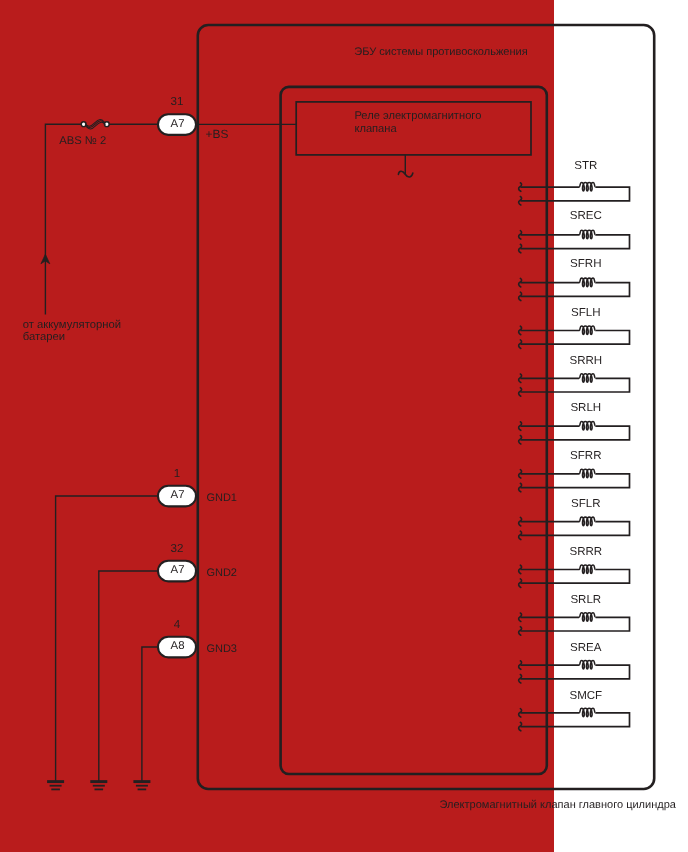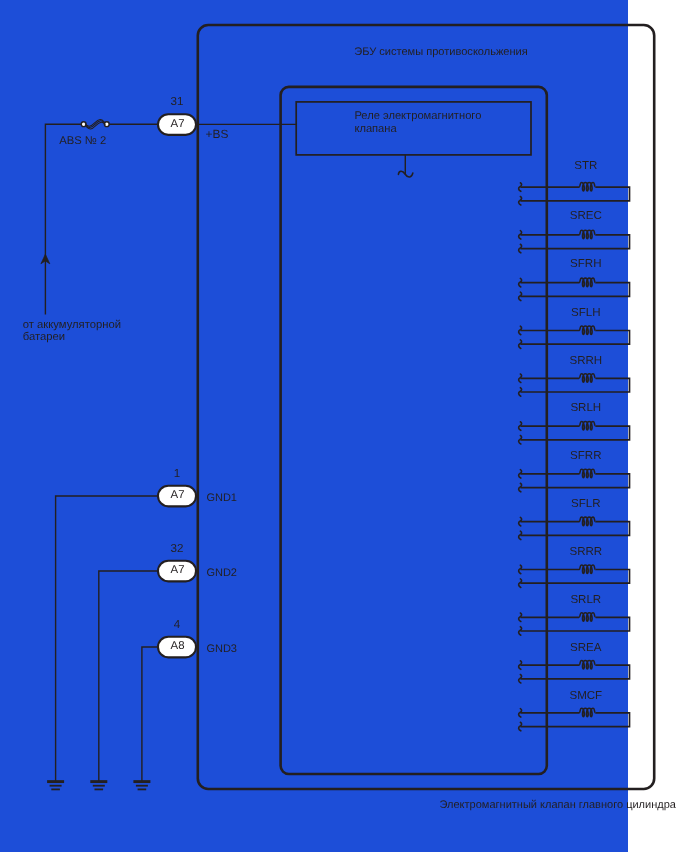--- a/index.html
+++ b/index.html
@@ -1,18 +1,18 @@
 <!DOCTYPE html>
 <html><head>
 <meta charset="utf-8">
 <title>ABS solenoid wiring diagram</title>
 <style>
   html,body{margin:0;padding:0;background:#ffffff;}
   body{width:688px;height:852px;overflow:hidden;font-family:"Liberation Sans",sans-serif;}
-  #sheet{position:relative;width:628px;height:852px;background:#1d4ed8;}
+  #sheet{position:relative;width:554px;height:852px;background:#b91c1c;}
   svg#diagram{position:absolute;left:0;top:0;width:688px;height:852px;display:block;}
   text{dominant-baseline:alphabetic;-webkit-font-smoothing:antialiased;}
   svg{text-rendering:geometricPrecision;}
 </style>
 </head>
 <body>
 
 <div id="sheet">
   <svg id="diagram" viewBox="0 0 688 852">
 <rect x="197.8" y="25" width="456.4" height="764" rx="10.4" ry="10.4" fill="none" stroke="#231f20" stroke-width="2.6"></rect>

